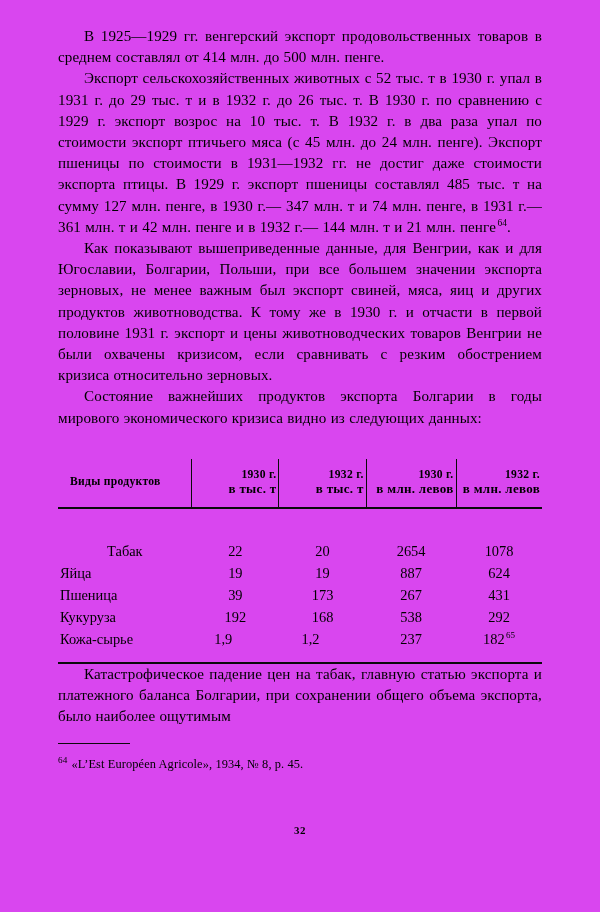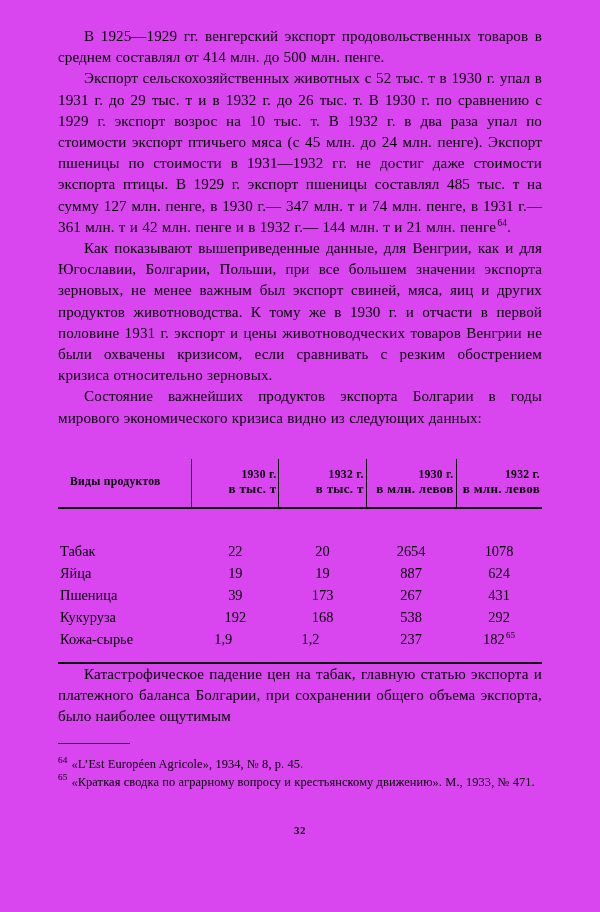--- a/index.html
+++ b/index.html
@@ -86,21 +86,21 @@
   }
   table.stat thead th .hl1 { display: block; }
   table.stat thead th .hl2 { display: block; font-size: 13px; letter-spacing: 0.3px;}
   table.stat tbody td {
     font-size: 14.4px;
     line-height: 19.6px;
     padding: 1.2px 2px;
     text-align: center;
     vertical-align: baseline;
   }
-  table.stat tbody tr:first-child td { padding-top: 11px; }
+  table.stat tbody tr:first-child td { padding-top: 11px; text-align: center; }
   table.stat tbody td.name {
     text-align: left;
     padding-left: 2px;
   }
   table.stat tbody td.v-dec { padding-right: 26px; }
   table.stat .rule-bot td {
     border-bottom: 2.1px solid #0a0a0a;
     height: 0;
     padding: 0;
     font-size: 0;
@@ -243,18 +243,17 @@
 
     <p class="para after-table">Катастрофическое падение цен на табак, главную статью экспорта и платежного баланса Болгарии, при сохранении общего объема экспорта, было наиболее ощутимым</p>
 
   </div>
 
   <div class="footnotes">
     <div class="fn-rule"></div>
 
     <p class="fn-item"><span class="marker">64</span><span class="body">«L’Est Européen Agricole», 1934, № 8, p. 45.</span></p>
 
-    <p class="fn-item"><span class="marker">65</span><span class="body">«Краткая сводка по аграрному вопросу и крестьянскому движению». М., 1933, № 471.</span></p>
   </div>
 
   <div class="page-number">32</div>
 
 </div>
 
 </body></html>

